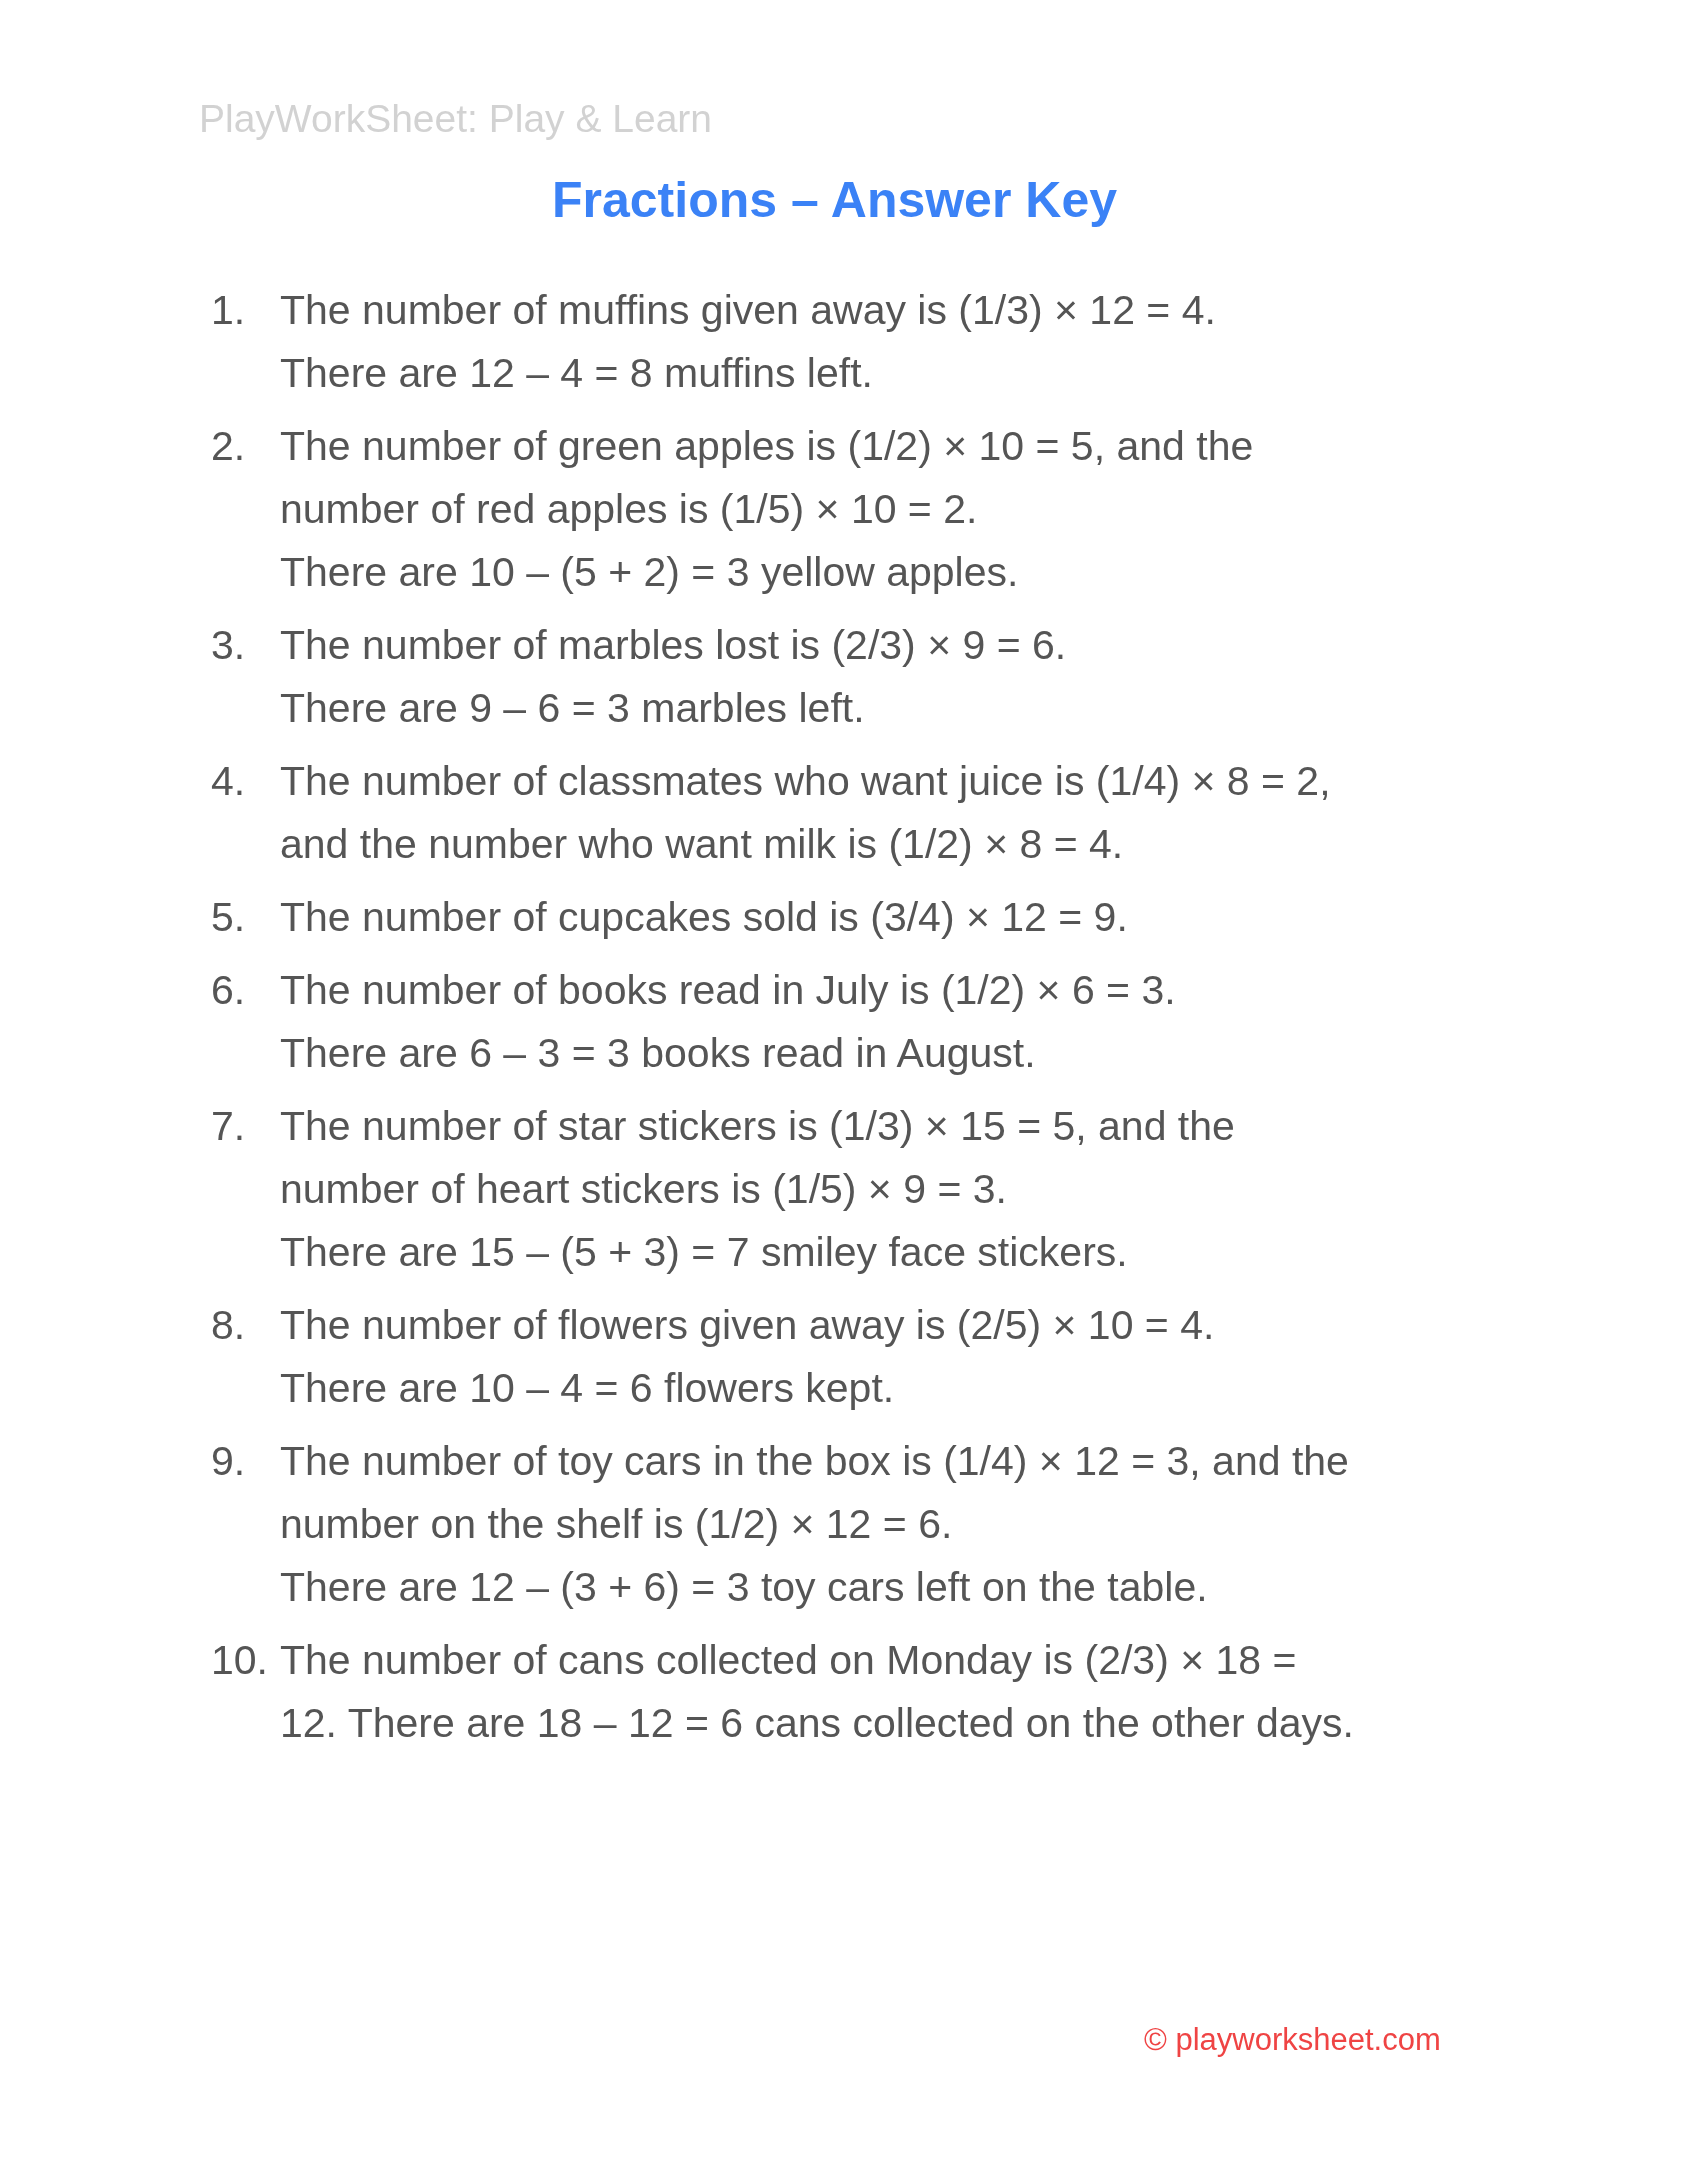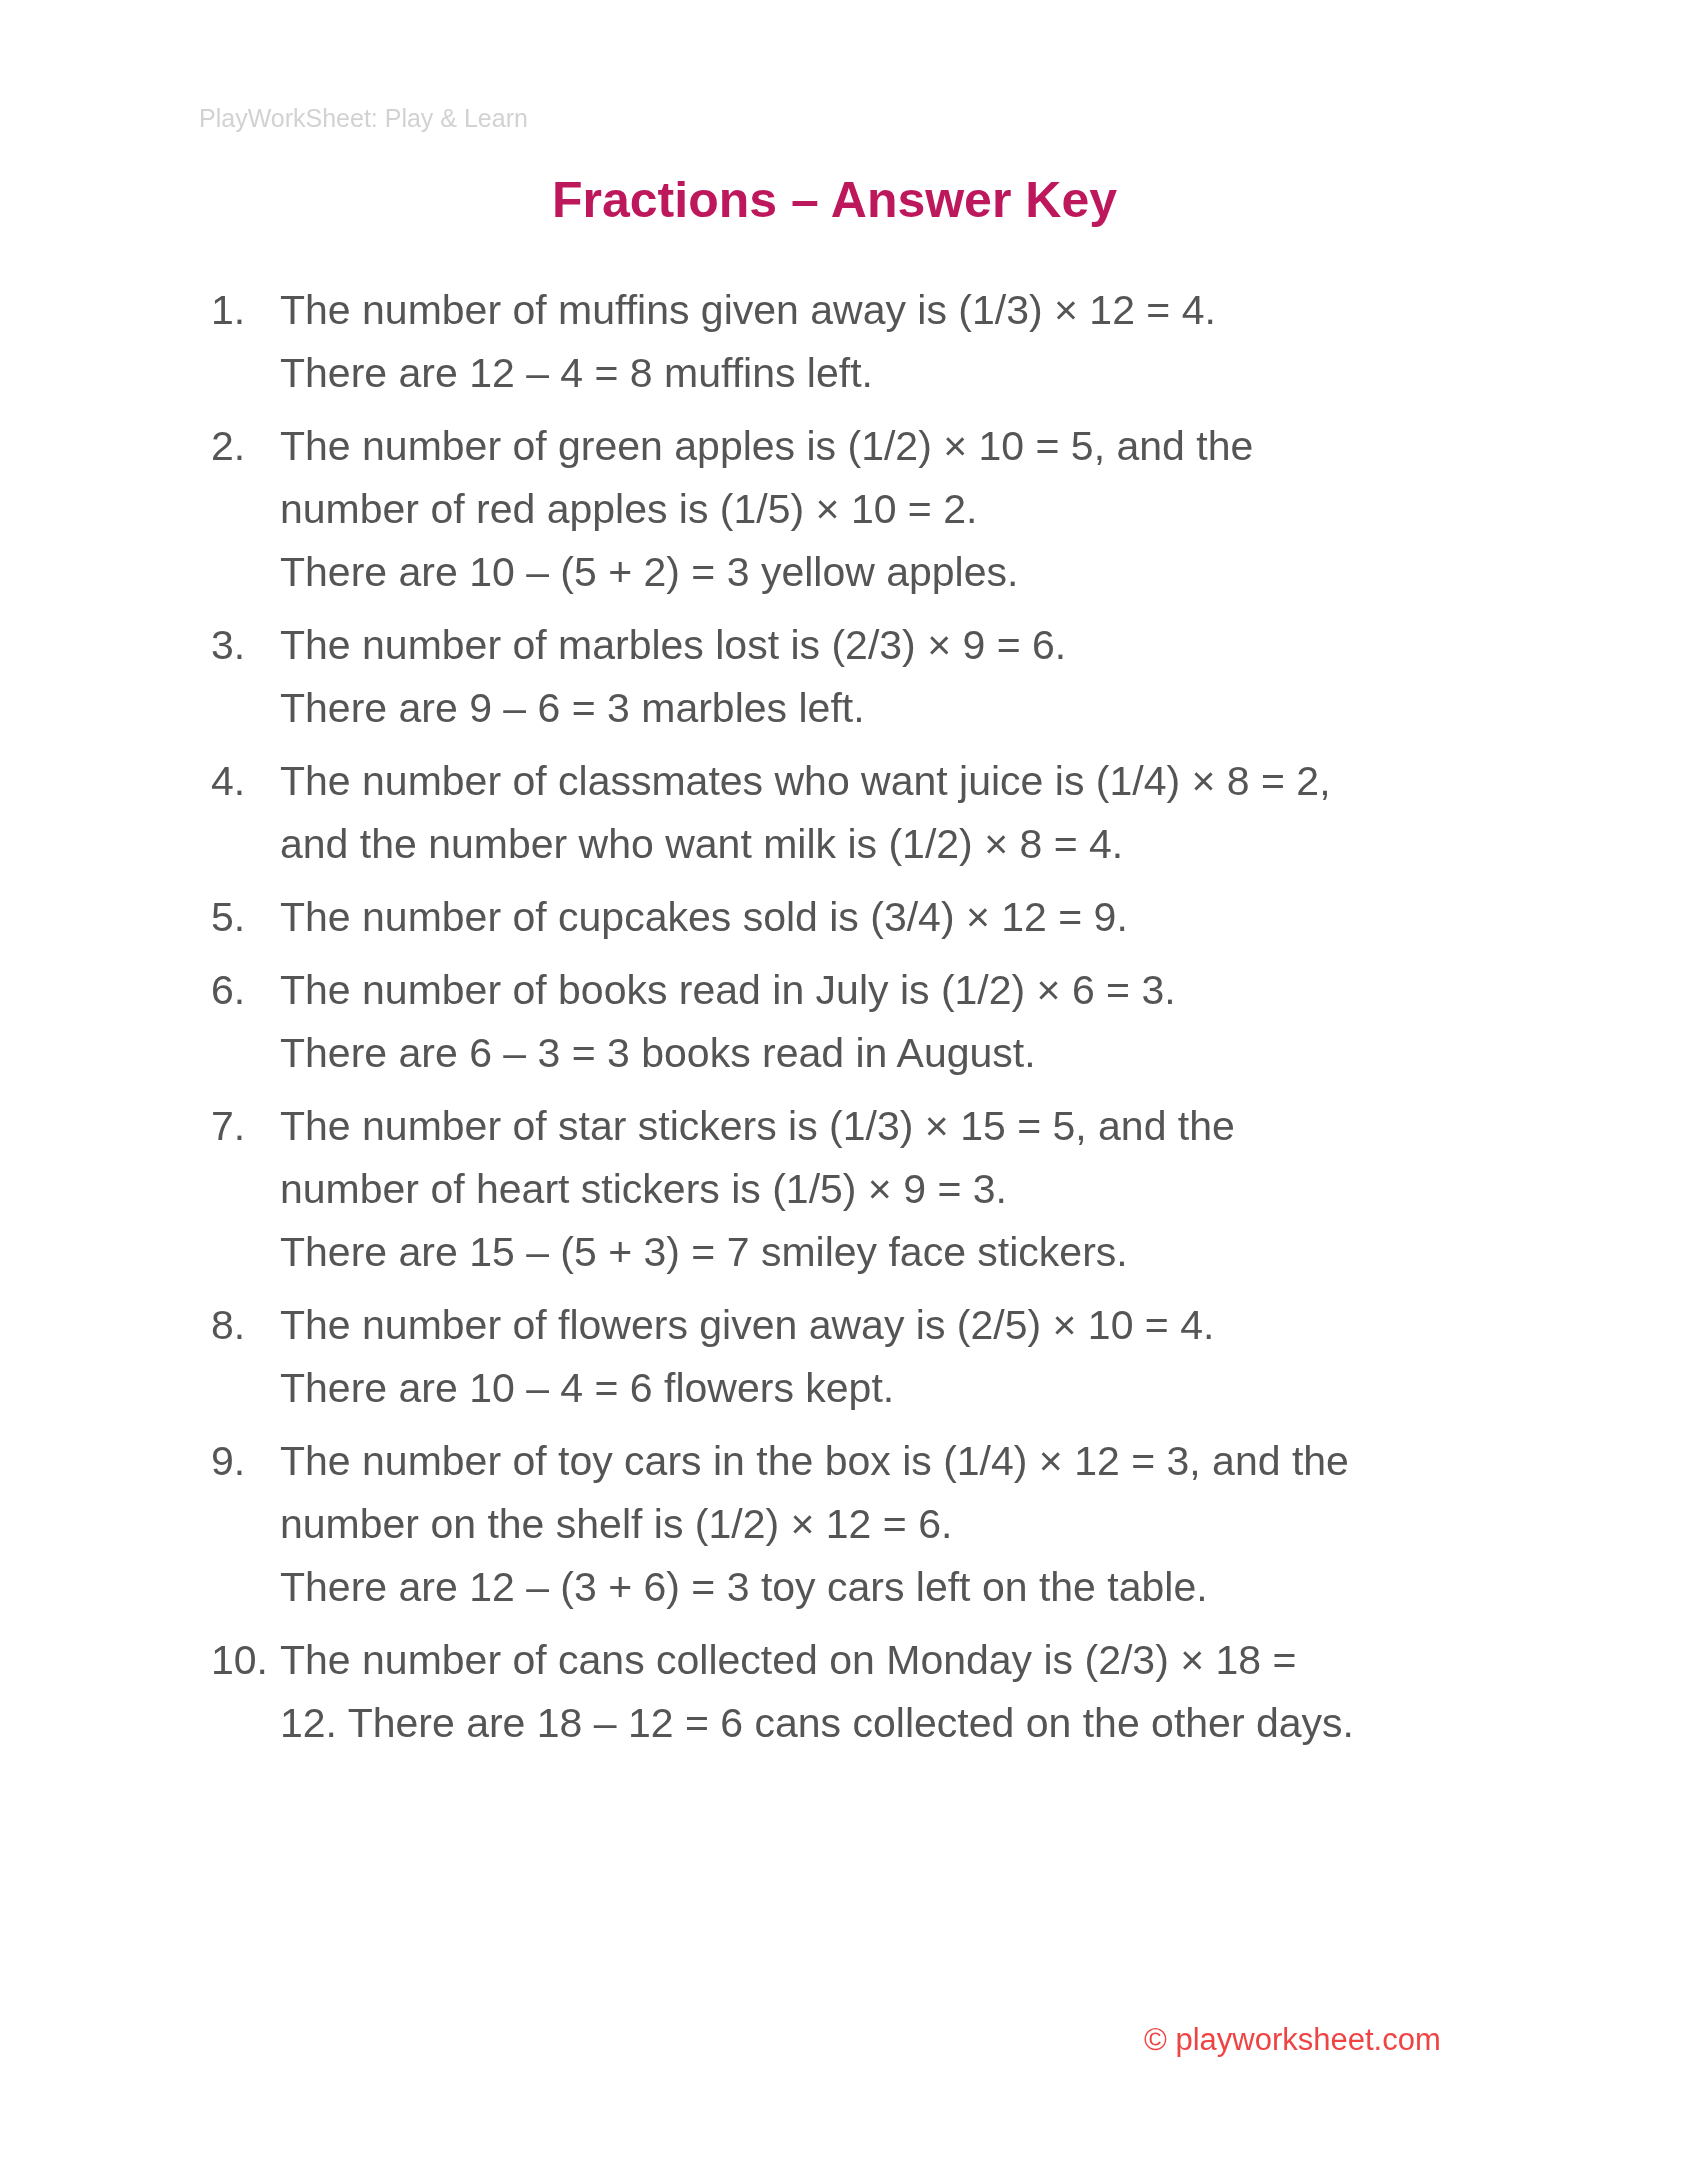--- a/index.html
+++ b/index.html
@@ -19,35 +19,35 @@
       left: 0;
       top: 0;
       width: 1683px;
       height: 2178px;
       background: #ffffff;
     }
     .site-header {
       position: absolute;
       left: 199px;
       top: 103px;
-      font-size: 25px;
+      font-size: 39px;
       line-height: 31px;
       color: #d2d2d2;
       white-space: nowrap;
     }
     .title {
       position: absolute;
       left: 0;
       top: 175px;
       width: 1669px;
       text-align: center;
       font-size: 50px;
       line-height: 50px;
       font-weight: bold;
-      color: #be185d;
+      color: #3b82f6;
       white-space: nowrap;
       margin: 0;
     }
     .answer-list {
       position: absolute;
       left: 211px;
       top: 279px;
       width: 1287px;
       margin: 0;
       padding: 0;

